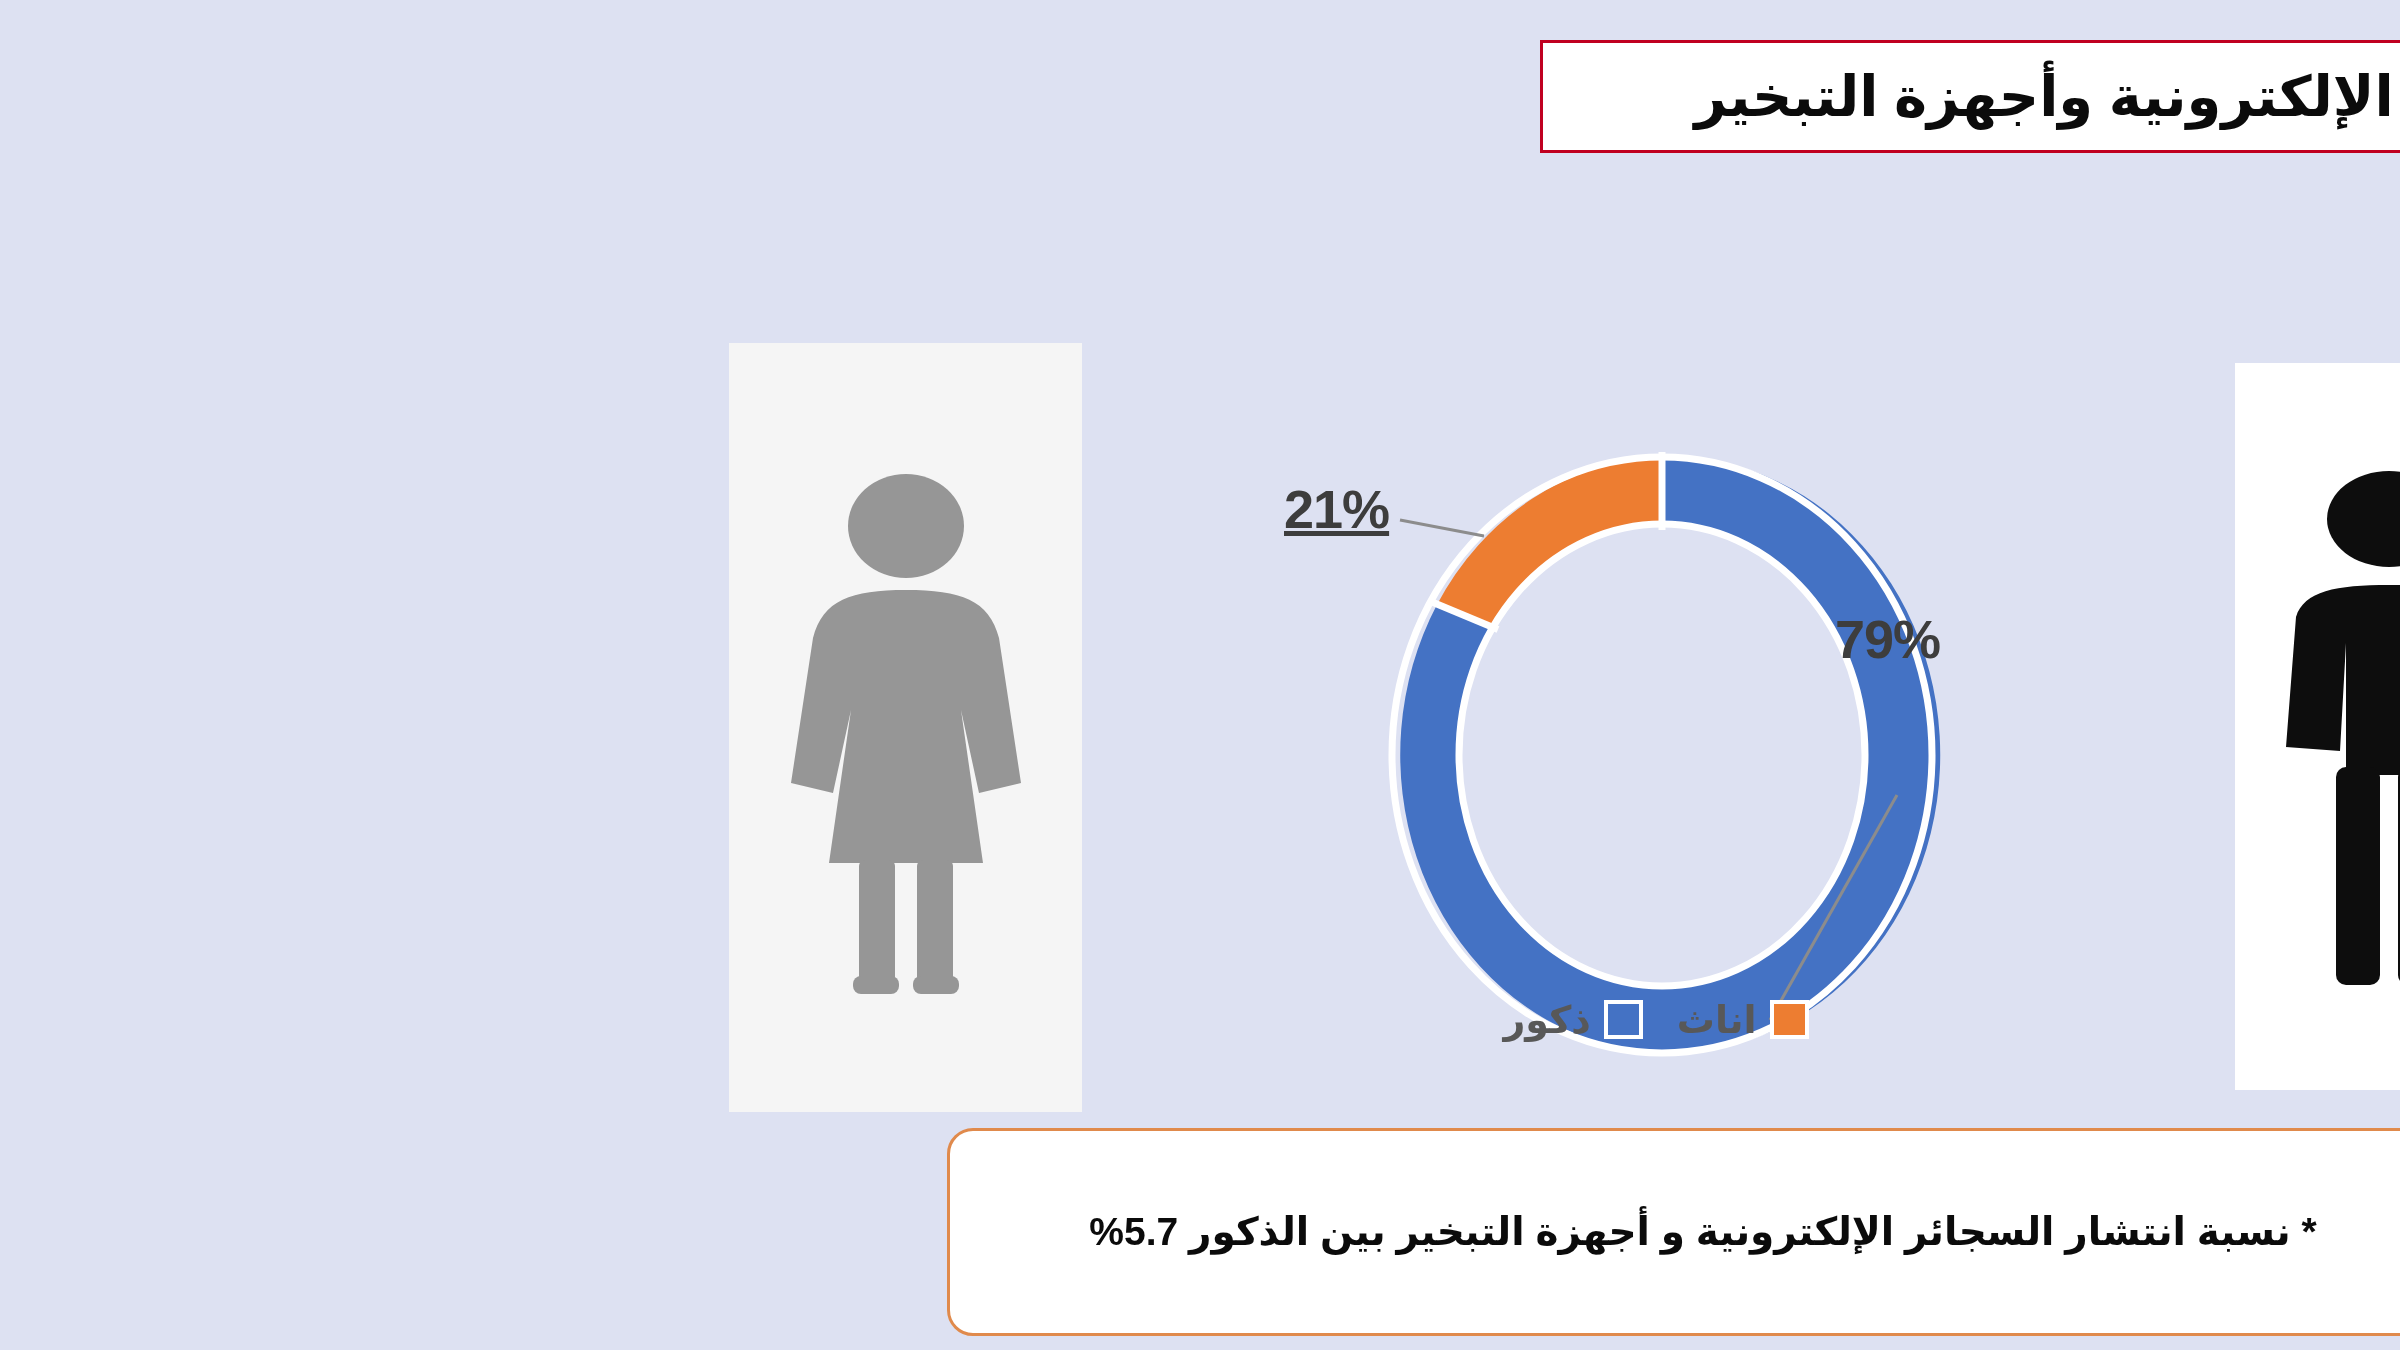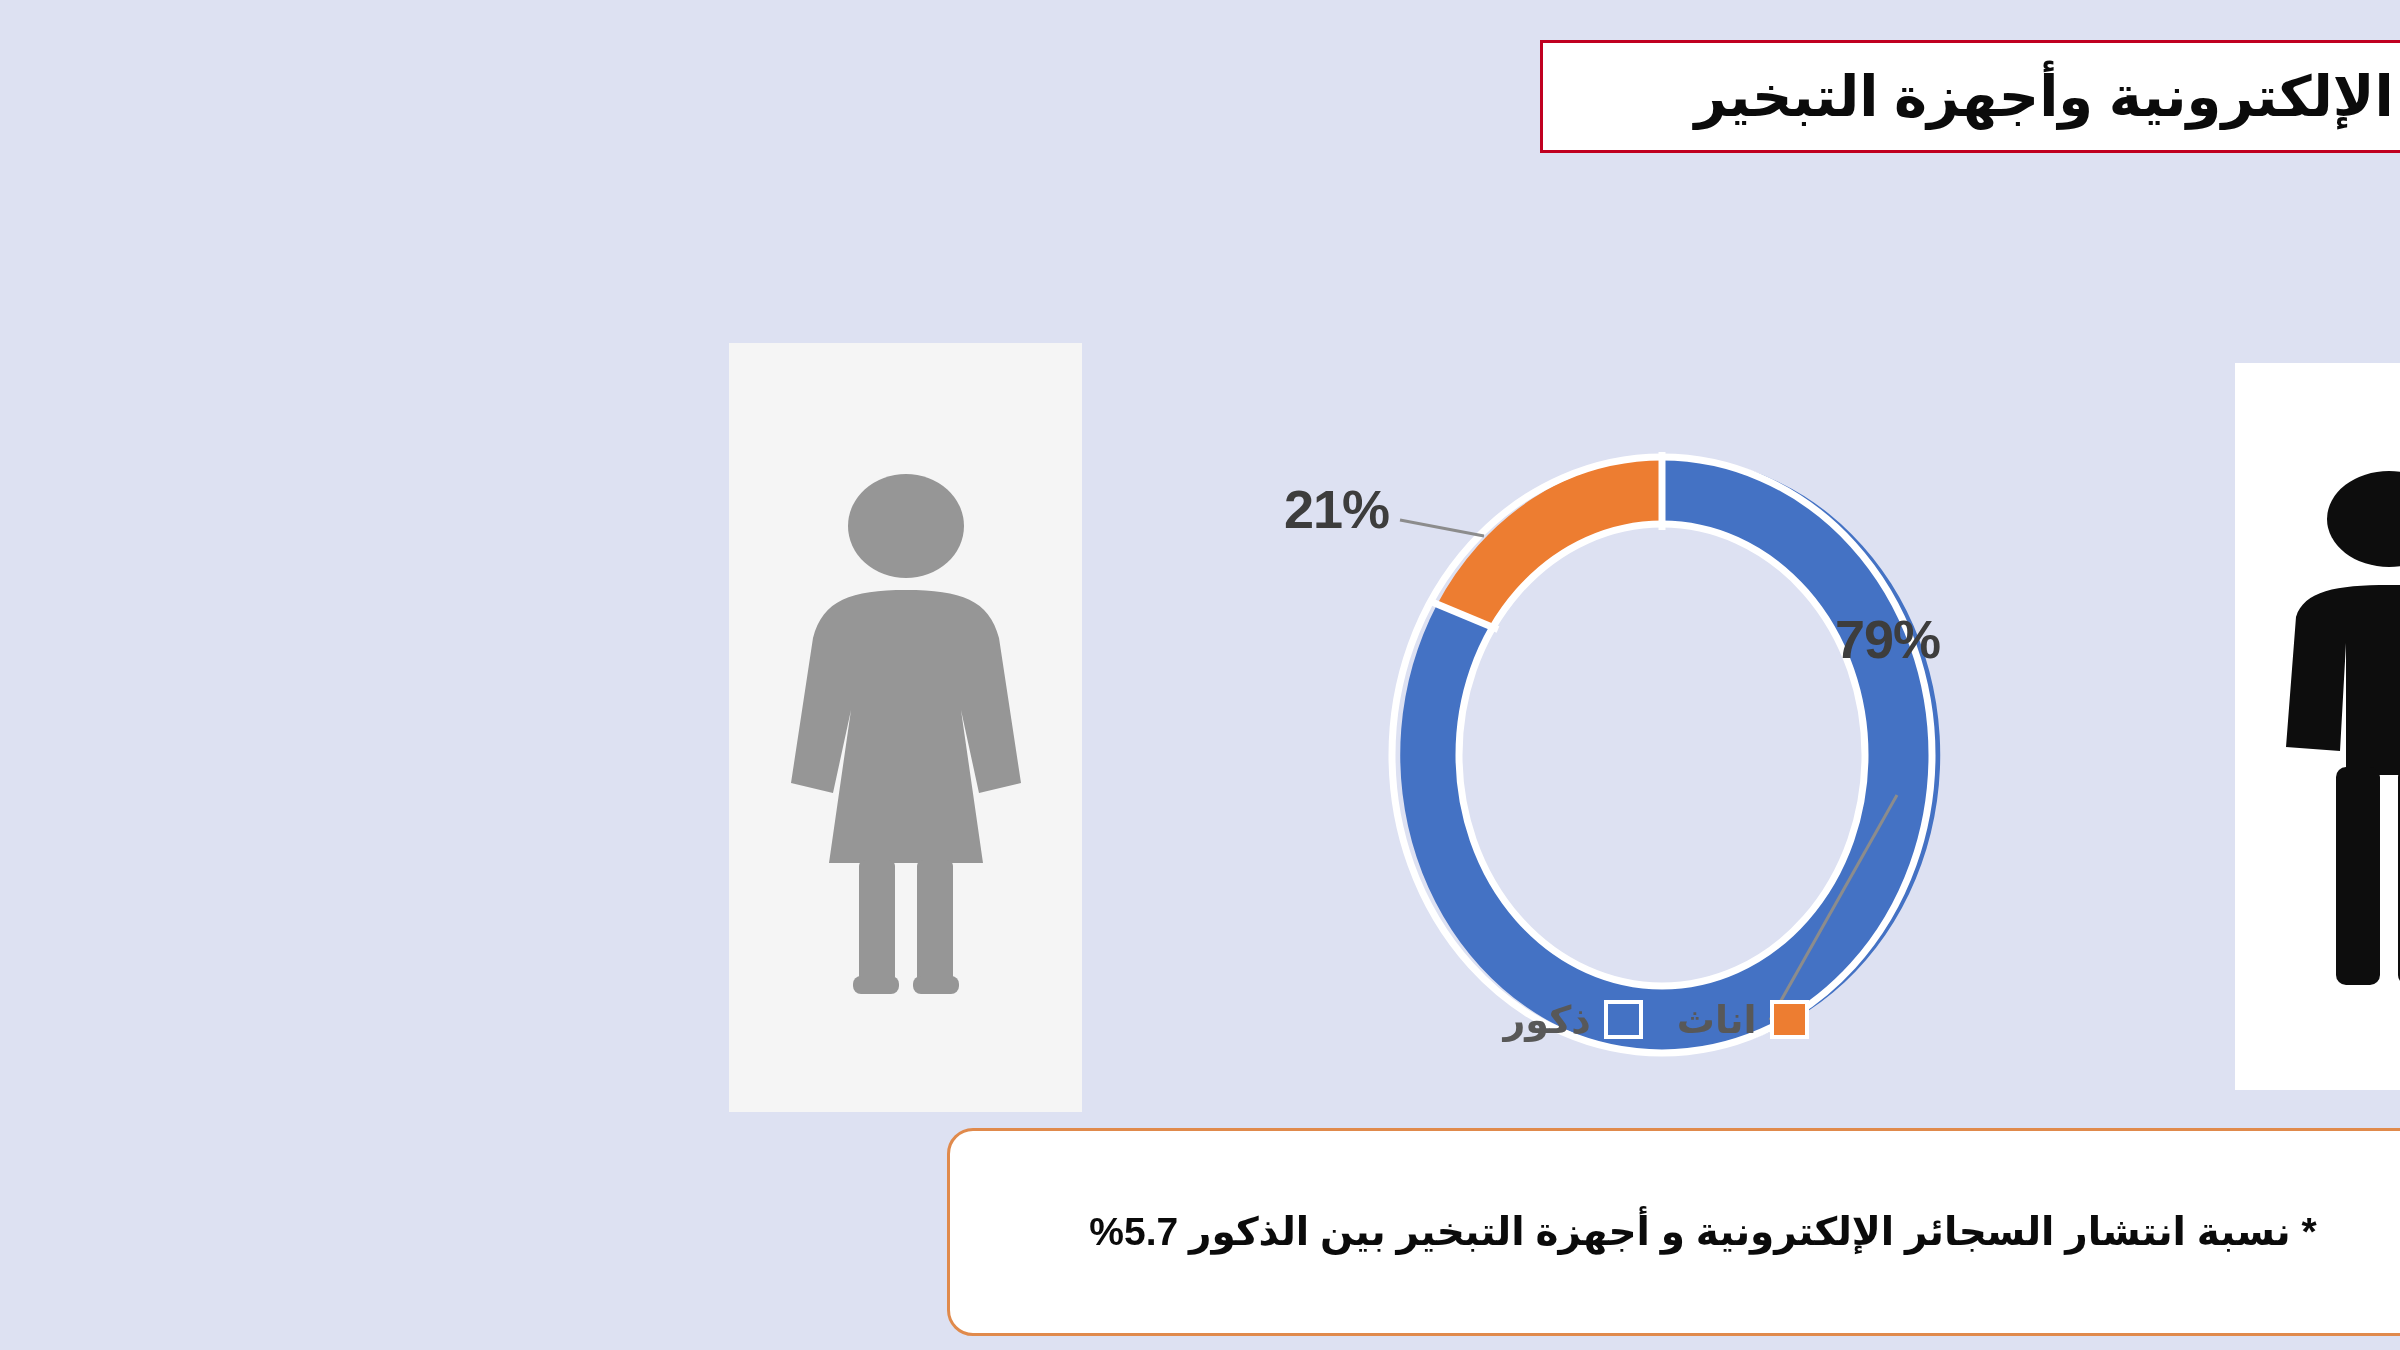--- a/index.html
+++ b/index.html
@@ -97,21 +97,21 @@
   }
   .slice-label {
     position: absolute;
     font-size: 54px;
     font-weight: bold;
     color: #3d3d3d;
     letter-spacing: -1px;
     direction: ltr;
     white-space: nowrap;
   }
-  #label-21 { left: 32px;  top: 78px;  }
+  #label-21 { left: 32px;  top: 78px; text-decoration: underline;  }
   #label-79 { left: 583px; top: 208px; }
 
   
   #legend {
     position: absolute;
     left: 1090px;
     top: 1000px;
     width: 340px;
     display: flex;
     flex-direction: row;

